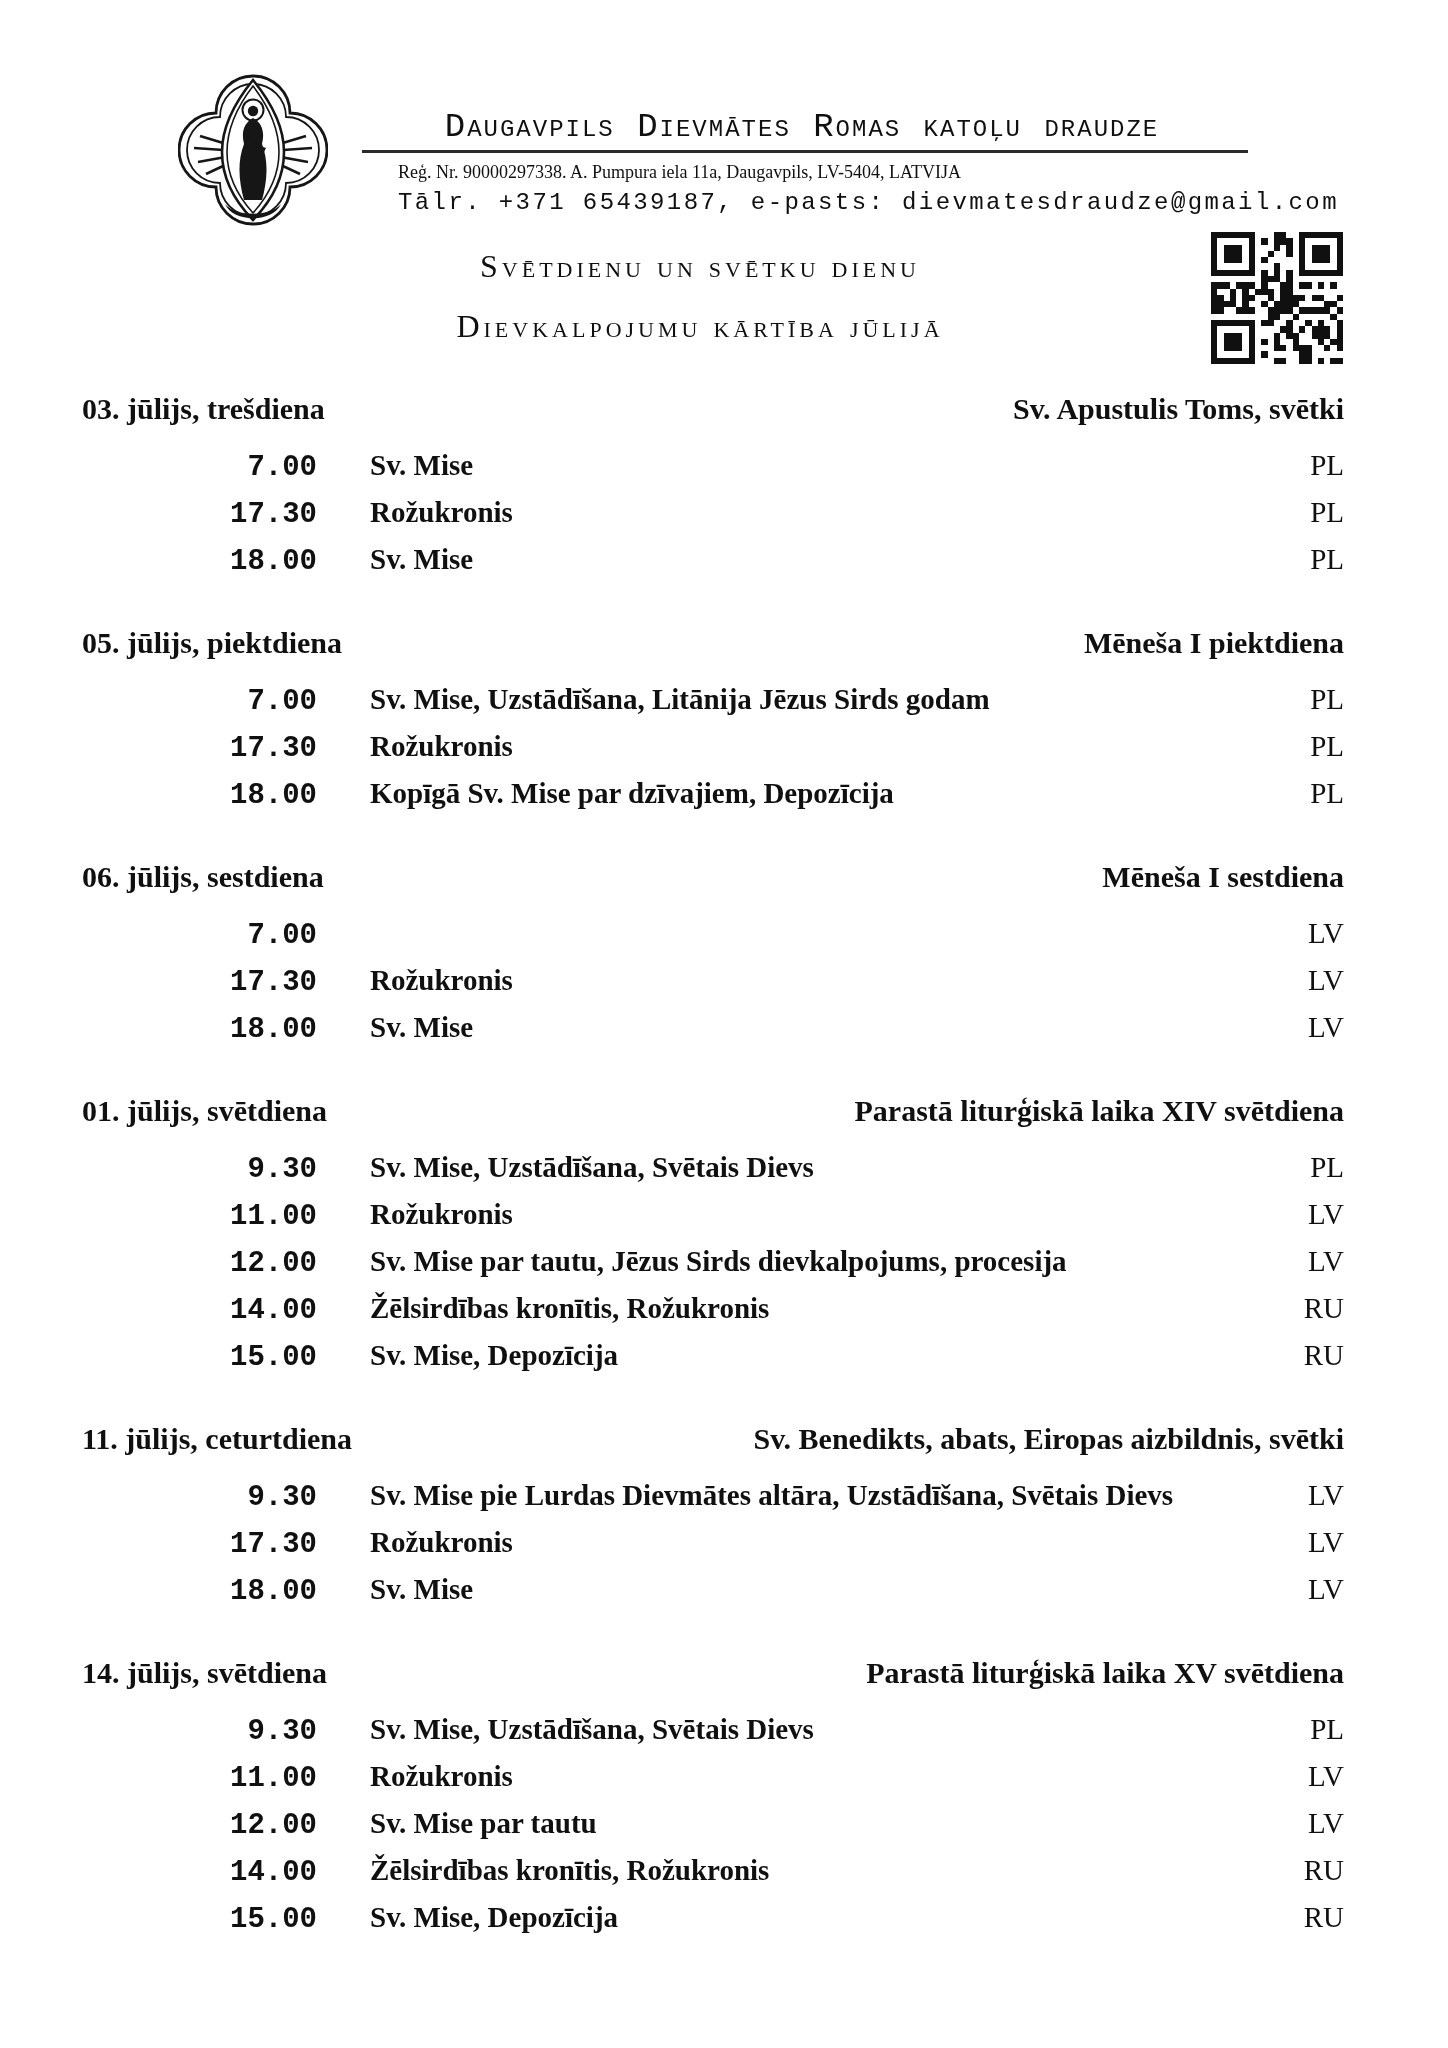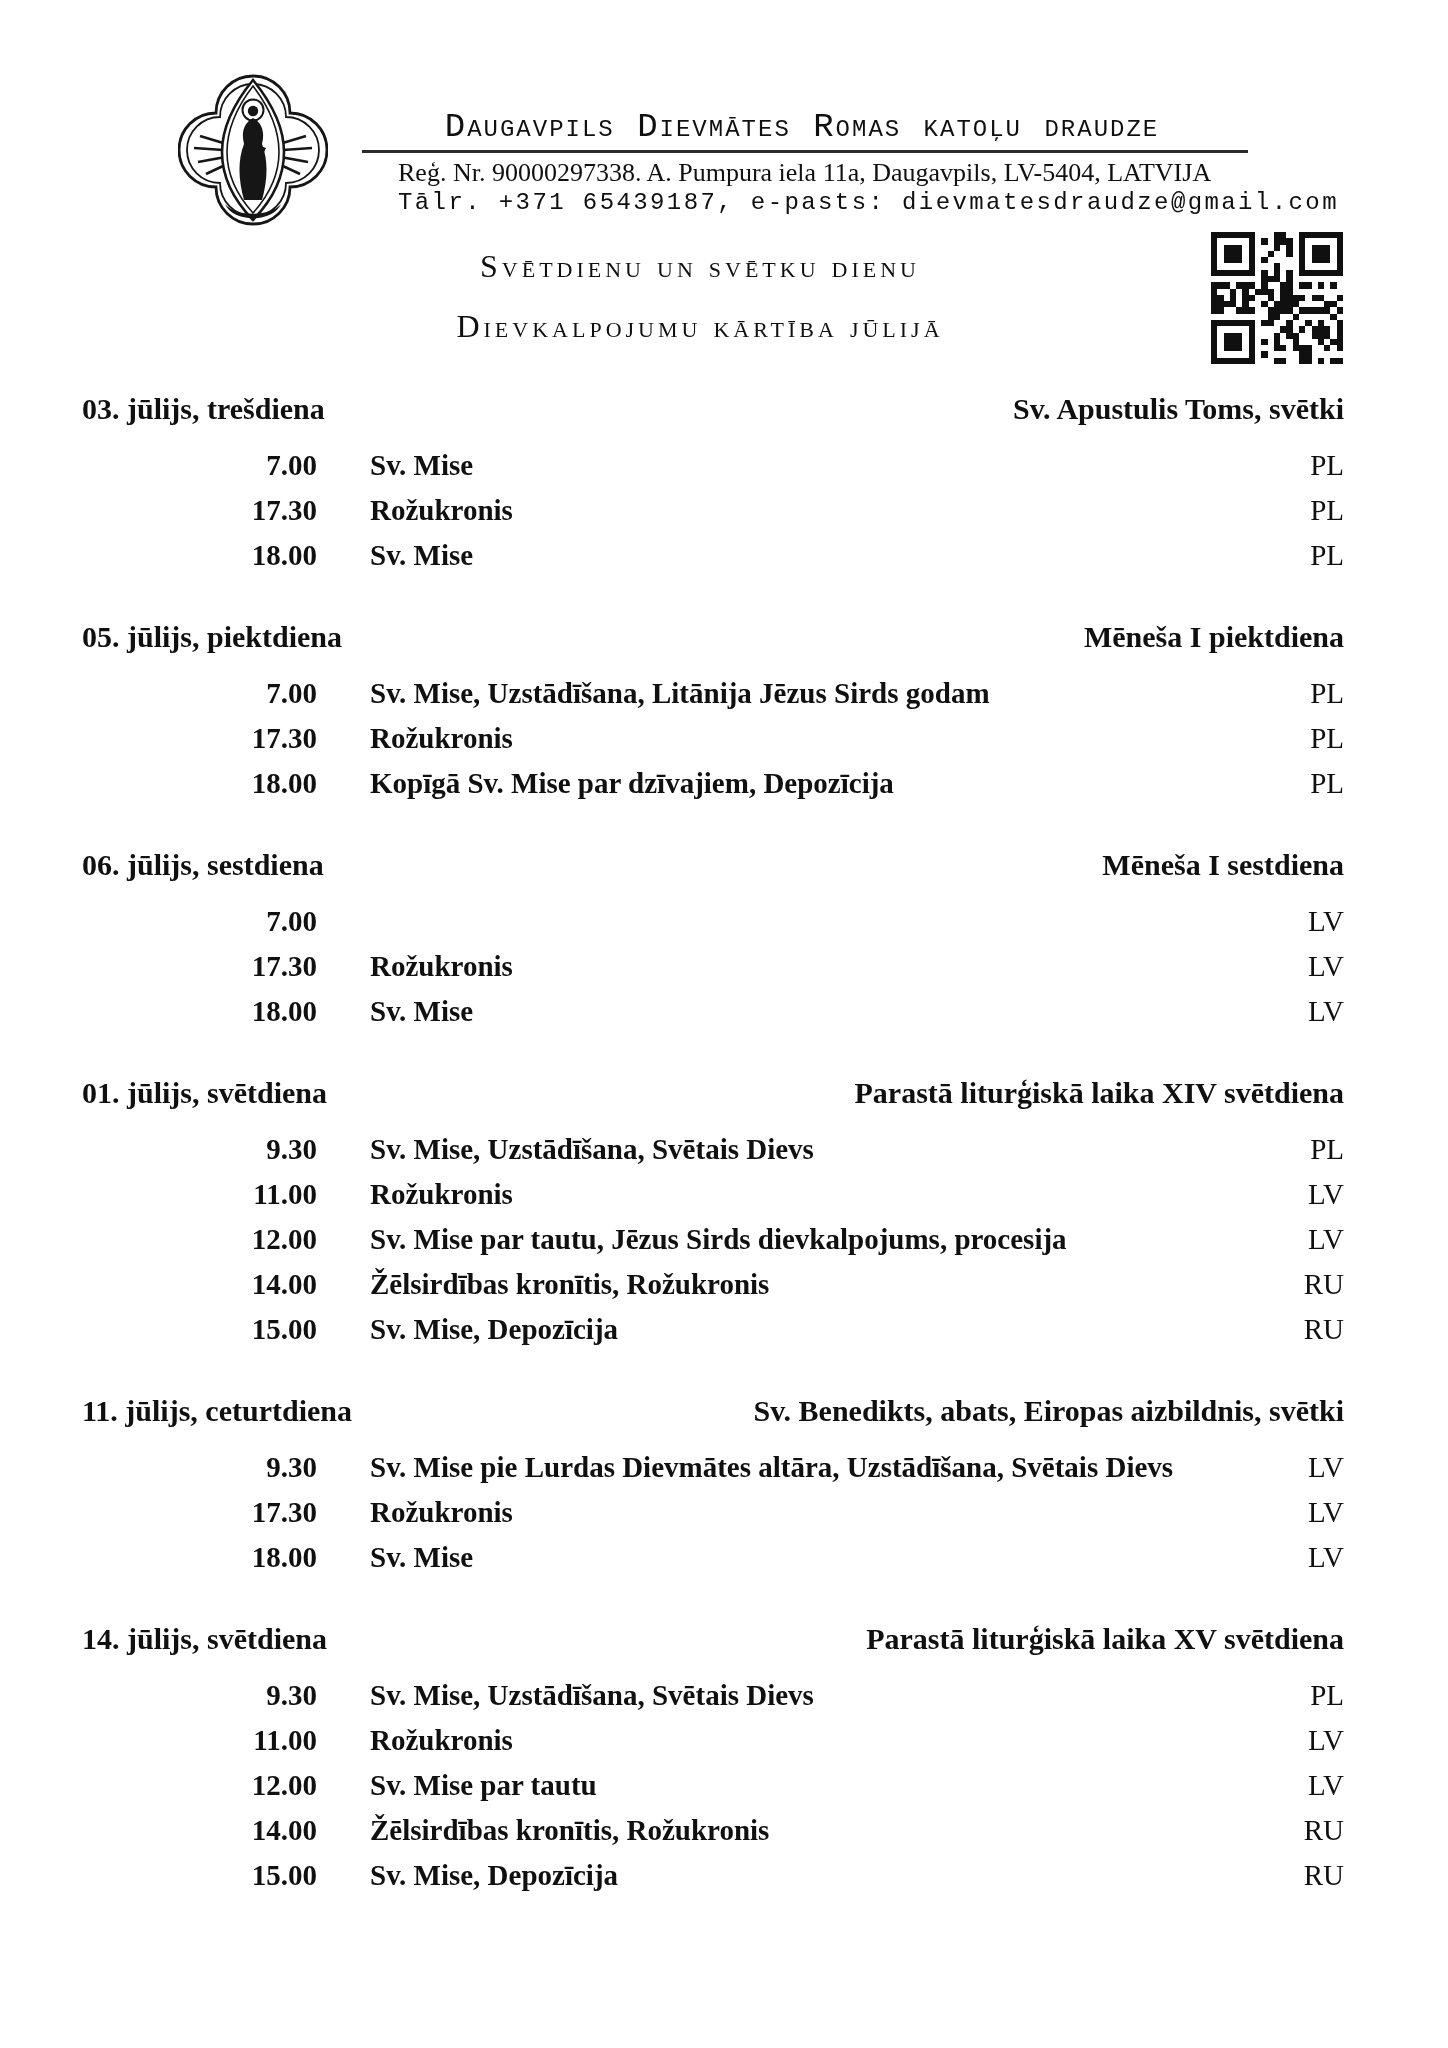--- a/index.html
+++ b/index.html
@@ -17,21 +17,21 @@
   .org-block{position:absolute;left:348px;top:106px;width:908px;}
   .org-name{
     text-align:center;
     font-variant:small-caps;
     font-size:34px;line-height:42px;
     letter-spacing:2px;
     white-space:nowrap;
     font-family:Liberation Mono, monospace;
   }
   .header-rule{border:none;border-top:3px solid #2b2b2b;margin:2px 0 4px 14px;width:886px;}
-  .reg-line{font-size:26px;line-height:31px;padding-left:50px;white-space:nowrap;}
+  .reg-line{font-size:18px;line-height:31px;padding-left:50px;white-space:nowrap;}
   .contact-line{font-size:24px;line-height:30px;padding-left:50px;letter-spacing:2.4px;white-space:nowrap;font-family:Liberation Mono, monospace;}
   
   .title-block{
     position:absolute;left:120px;top:236px;width:1160px;
     text-align:center;
     font-variant:small-caps;
     font-size:32px;line-height:60px;
     letter-spacing:4px;
     white-space:nowrap;
   }
@@ -45,21 +45,21 @@
   }
   .schedule .block:first-child .day-header{margin-top:0;}
   .day-label{white-space:nowrap;}
   .feast-label{white-space:nowrap;}
   .service-row{
     display:grid;
     grid-template-columns:235px 1fr auto;
     align-items:baseline;
     font-size:29px;line-height:45px;
   }
-  .service-time{font-weight:bold;text-align:right;}
+  .service-time{font-weight:bold;text-align:right;font-family:Liberation Mono, monospace;}
   .service-desc{padding-left:53px;white-space:nowrap;font-weight:bold;}
   .service-lang{text-align:right;}
   svg .ink{stroke:#161616;fill:none;}
 </style>
 </head>
 <body>
 
 <div class="page">
 
   <div class="logo">

